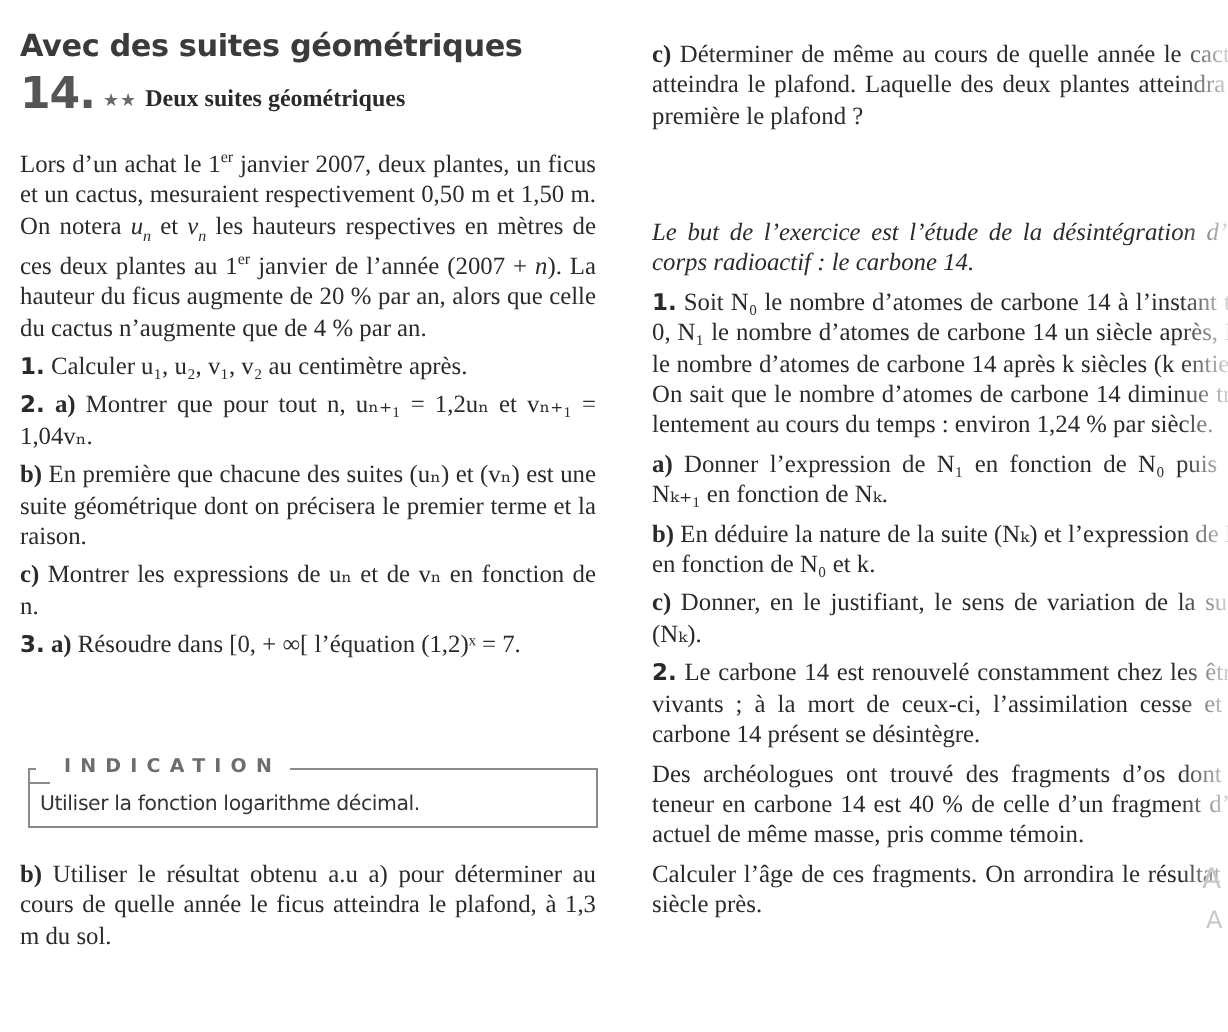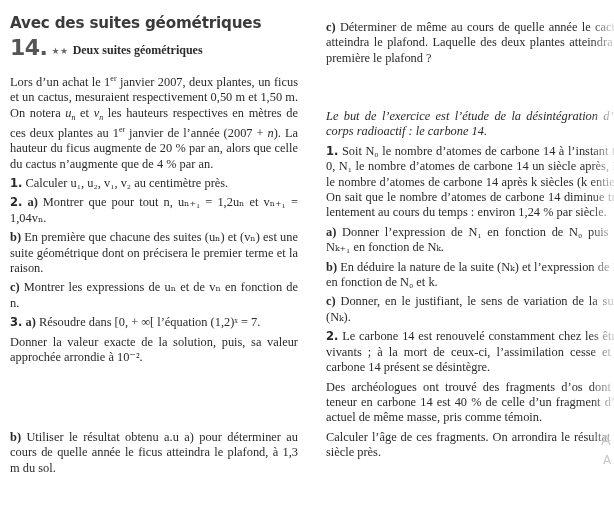--- a/index.html
+++ b/index.html
@@ -63,33 +63,37 @@
   <div class="col col-left" style="height:516px;">
     <div class="section-title">Avec des suites géométriques</div>
 
     <div class="ex-head" style="top:40px;">
       <span class="ex-num">14.</span><span class="ex-stars">★★</span><span class="ex-title">Deux suites géométriques</span>
     </div>
 
     <div class="block" style="top:75px;">
       <p class="just">Lors d’un achat le 1<sup style="font-size:8px;line-height:0">er</sup> janvier 2007, deux plantes, un ficus et un cactus, mesuraient respectivement 0,50&nbsp;m et 1,50&nbsp;m. On notera <i>u<sub style="font-size:8px">n</sub></i> et <i>v<sub style="font-size:8px">n</sub></i> les hauteurs respectives en mètres de ces deux plantes au 1<sup style="font-size:8px;line-height:0">er</sup> janvier de l’année (2007 + <i>n</i>). La hauteur du ficus augmente de 20&nbsp;% par an, alors que celle du cactus n’augmente que de 4&nbsp;% par an.</p>
       <div class="gap"></div>
-      <p><span class="num-lbl">1.</span><span> Calculer u₁, u₂, v₁, v₂ au centimètre près.</span></p>
+      <p><span class="num-lbl">1.</span><span> Calculer u₁, u₂, v₁, v₂ au centimètre après.</span></p>
       <div class="gap"></div>
       <p class="just"><span class="num-lbl">2.</span> <span class="lbl">a)</span><span> Montrer que pour tout n, uₙ₊₁ = 1,2uₙ et vₙ₊₁ = 1,04vₙ.</span></p>
       <div class="gap"></div>
       <p class="just"><span class="lbl">b)</span><span> En première que chacune des suites (uₙ) et (vₙ) est une suite géométrique dont on précisera le premier terme et la raison.</span></p>
       <div class="gap"></div>
       <p class="just"><span class="lbl">c)</span><span> Montrer les expressions de uₙ et de vₙ en fonction de n.</span></p>
       <div class="gap"></div>
       <p><span class="num-lbl">3.</span> <span class="lbl">a)</span><span> Résoudre dans [0, + ∞[ l’équation (1,2)ˣ = 7.</span></p>
       <div class="gap"></div>
-      <p class="just">Donner la valeur exacte de la solution, puis, sa valeur approchée arrondie à 10⁻².</p>
     </div>
 
+    <div class="indication">
+      <div class="ind-dash"></div>
+      <div class="ind-label">INDICATION</div>
+      <div class="ind-text">Utiliser la fonction logarithme décimal.</div>
+    </div>
 
     <div class="block" style="top:430px;">
       <p class="just"><span class="lbl">b)</span><span> Utiliser le résultat obtenu a.u a) pour déterminer au cours de quelle année le ficus atteindra le plafond, à 1,3 m du sol.</span></p>
     </div>
   </div>
 
   <div class="col col-right" style="height:516px;">
     <div class="block" style="top:20px; width:300px;">
       <p class="just"><span class="lbl">c)</span><span> Déterminer de même au cours de quelle année le cactus atteindra le plafond. Laquelle des deux plantes atteindra la première le plafond ?</span></p>
     </div>

